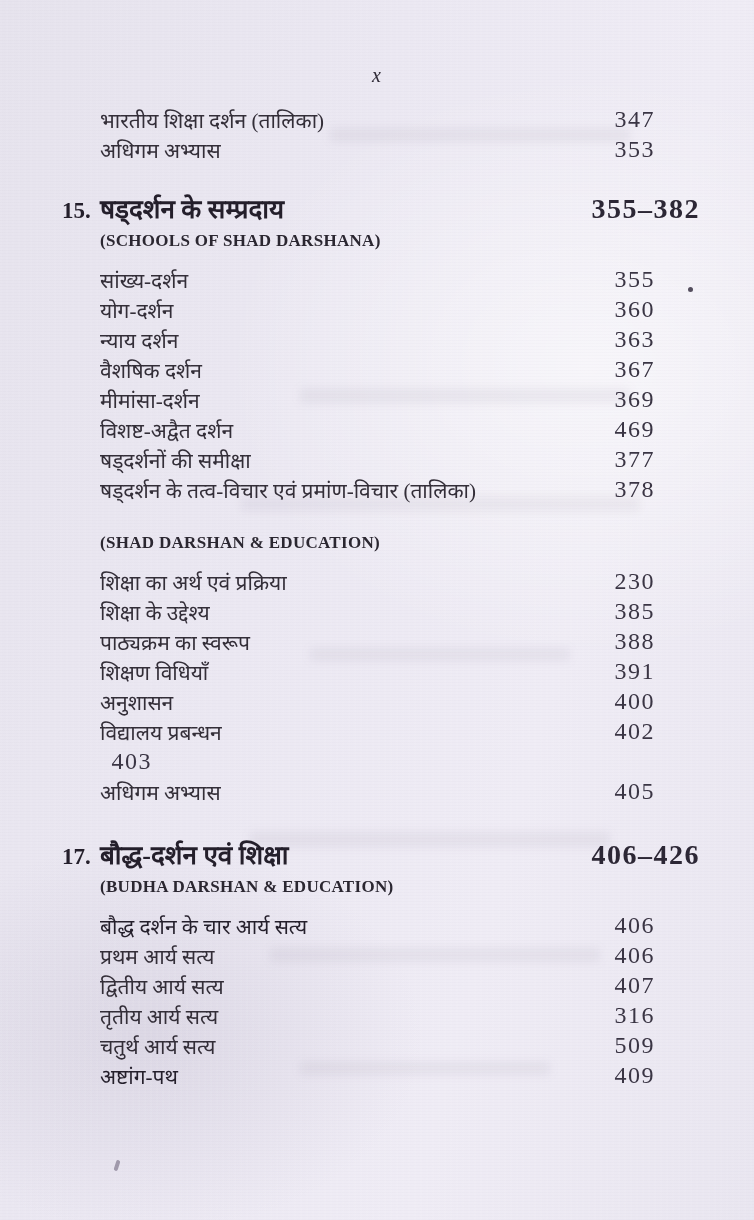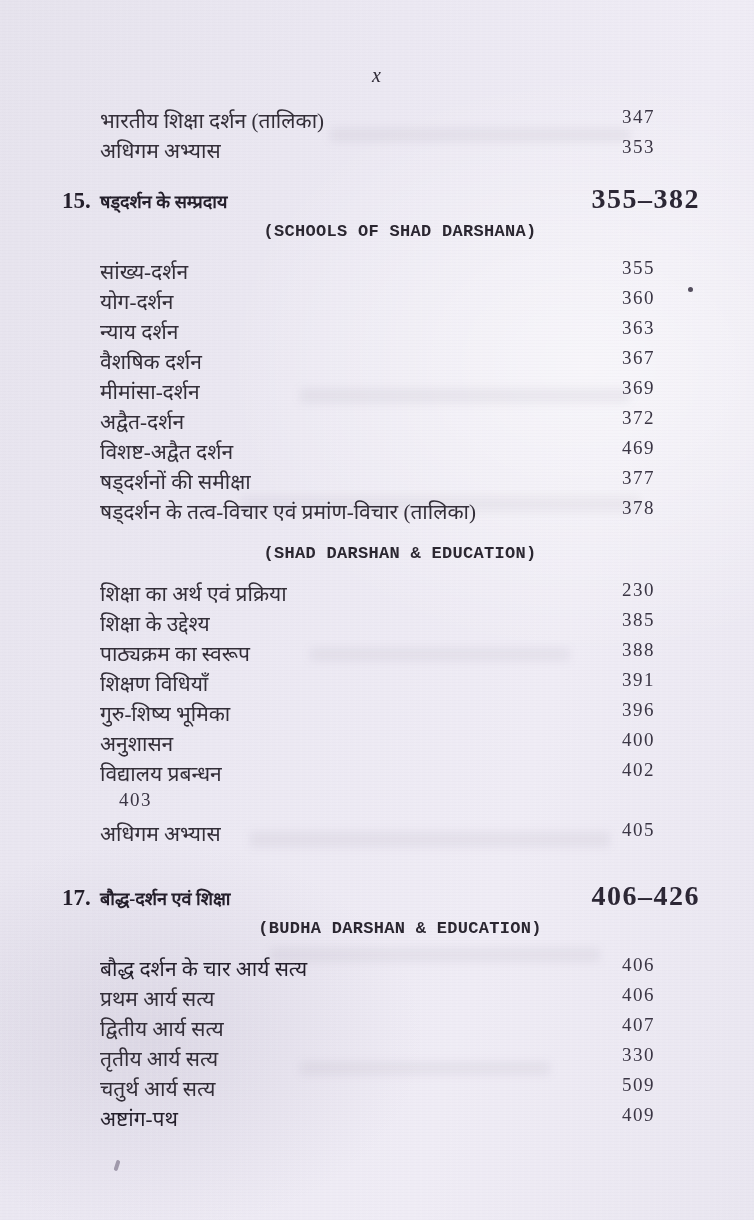--- a/index.html
+++ b/index.html
@@ -44,33 +44,33 @@
   .folio {
     position:absolute; top:64px; left:0; width:100%;
     text-align:center; font-style:italic; font-size:20px; color:#2e2935;
     letter-spacing:1px;
   }
 
   .content { position:absolute; left:100px; top:106px; width:600px; }
 
   .entry { display:flex; align-items:flex-start; height:30px; }
   .entry .lbl { flex:1; font-size:21px; white-space:nowrap; color:#332e38; }
-  .entry .pg  { width:52px; text-align:right; margin-right:45px; font-size:19px; letter-spacing:1.5px; color:#3a3544; }
+  .entry .pg  { width:52px; text-align:right; margin-right:45px; font-size:24px; letter-spacing:1.5px; color:#3a3544; }
   .entry.bold .lbl { font-weight:normal; color:#241f2b; }
 
-  .chapter { margin-top:16px; }
+  .chapter { margin-top:26px; }
   .chapter.ch17 { margin-top:30px; }
   .ch-head { display:flex; align-items:baseline; line-height:34px; }
   .ch-num  { width:38px; margin-left:-38px; font-weight:bold; font-size:23px; color:#241f2b; }
-  .ch-title{ flex:1; font-weight:bold; font-size:18px; color:#241f2b; white-space:nowrap; }
+  .ch-title{ flex:1; font-weight:bold; font-size:26px; color:#241f2b; white-space:nowrap; }
   .ch-range{ font-weight:bold; font-size:28px; letter-spacing:1.5px; color:#2c2735; }
   .ch-sub {
-    font-family:Liberation Mono, monospace;
+    font-family:Liberation Serif, serif;
     font-weight:bold; font-size:17px; line-height:22px;
-    color:#2b2731; margin:2px 0 14px 0; letter-spacing:0.3px; white-space:nowrap;text-align:center;
+    color:#2b2731; margin:2px 0 14px 0; letter-spacing:0.3px; white-space:nowrap;
   }
 </style>
 </head>
 <body>
 
 <div class="page">
   <div class="grain"></div>
   <div class="bleed b1"></div>
   <div class="bleed b2"></div>
   <div class="bleed b3"></div>
@@ -116,24 +116,20 @@
       </div>
       <div class="entry">
         <span class="lbl">वैशषिक दर्शन</span>
         <span class="pg">367</span>
       </div>
       <div class="entry">
         <span class="lbl">मीमांसा-दर्शन</span>
         <span class="pg">369</span>
       </div>
       <div class="entry">
-        <span class="lbl">अद्वैत-दर्शन</span>
-        <span class="pg">372</span>
-      </div>
-      <div class="entry">
         <span class="lbl">विशष्ट-अद्वैत दर्शन</span>
         <span class="pg">469</span>
       </div>
       <div class="entry">
         <span class="lbl">षड्दर्शनों की समीक्षा</span>
         <span class="pg">377</span>
       </div>
       <div class="entry">
         <span class="lbl">षड्दर्शन के तत्व-विचार एवं प्रमांण-विचार (तालिका)</span>
         <span class="pg">378</span>
@@ -151,24 +147,20 @@
         <span class="lbl">शिक्षा के उद्देश्य</span>
         <span class="pg">385</span>
       </div>
       <div class="entry">
         <span class="lbl">पाठ्यक्रम का स्वरूप</span>
         <span class="pg">388</span>
       </div>
       <div class="entry">
         <span class="lbl">शिक्षण विधियाँ</span>
         <span class="pg">391</span>
-      </div>
-      <div class="entry">
-        <span class="lbl">गुरु-शिष्य भूमिका</span>
-        <span class="pg">396</span>
       </div>
       <div class="entry">
         <span class="lbl">अनुशासन</span>
         <span class="pg">400</span>
       </div>
       <div class="entry">
         <span class="lbl">विद्यालय प्रबन्धन</span>
         <span class="pg">402</span>
       </div>
       <div class="entry">
@@ -195,21 +187,21 @@
       <div class="entry">
         <span class="lbl">प्रथम आर्य सत्य</span>
         <span class="pg">406</span>
       </div>
       <div class="entry">
         <span class="lbl">द्वितीय आर्य सत्य</span>
         <span class="pg">407</span>
       </div>
       <div class="entry">
         <span class="lbl">तृतीय आर्य सत्य</span>
-        <span class="pg">330</span>
+        <span class="pg">316</span>
       </div>
       <div class="entry">
         <span class="lbl">चतुर्थ आर्य सत्य</span>
         <span class="pg">509</span>
       </div>
       <div class="entry bold">
         <span class="lbl">अष्टांग-पथ</span>
         <span class="pg">409</span>
       </div>
     </div>

